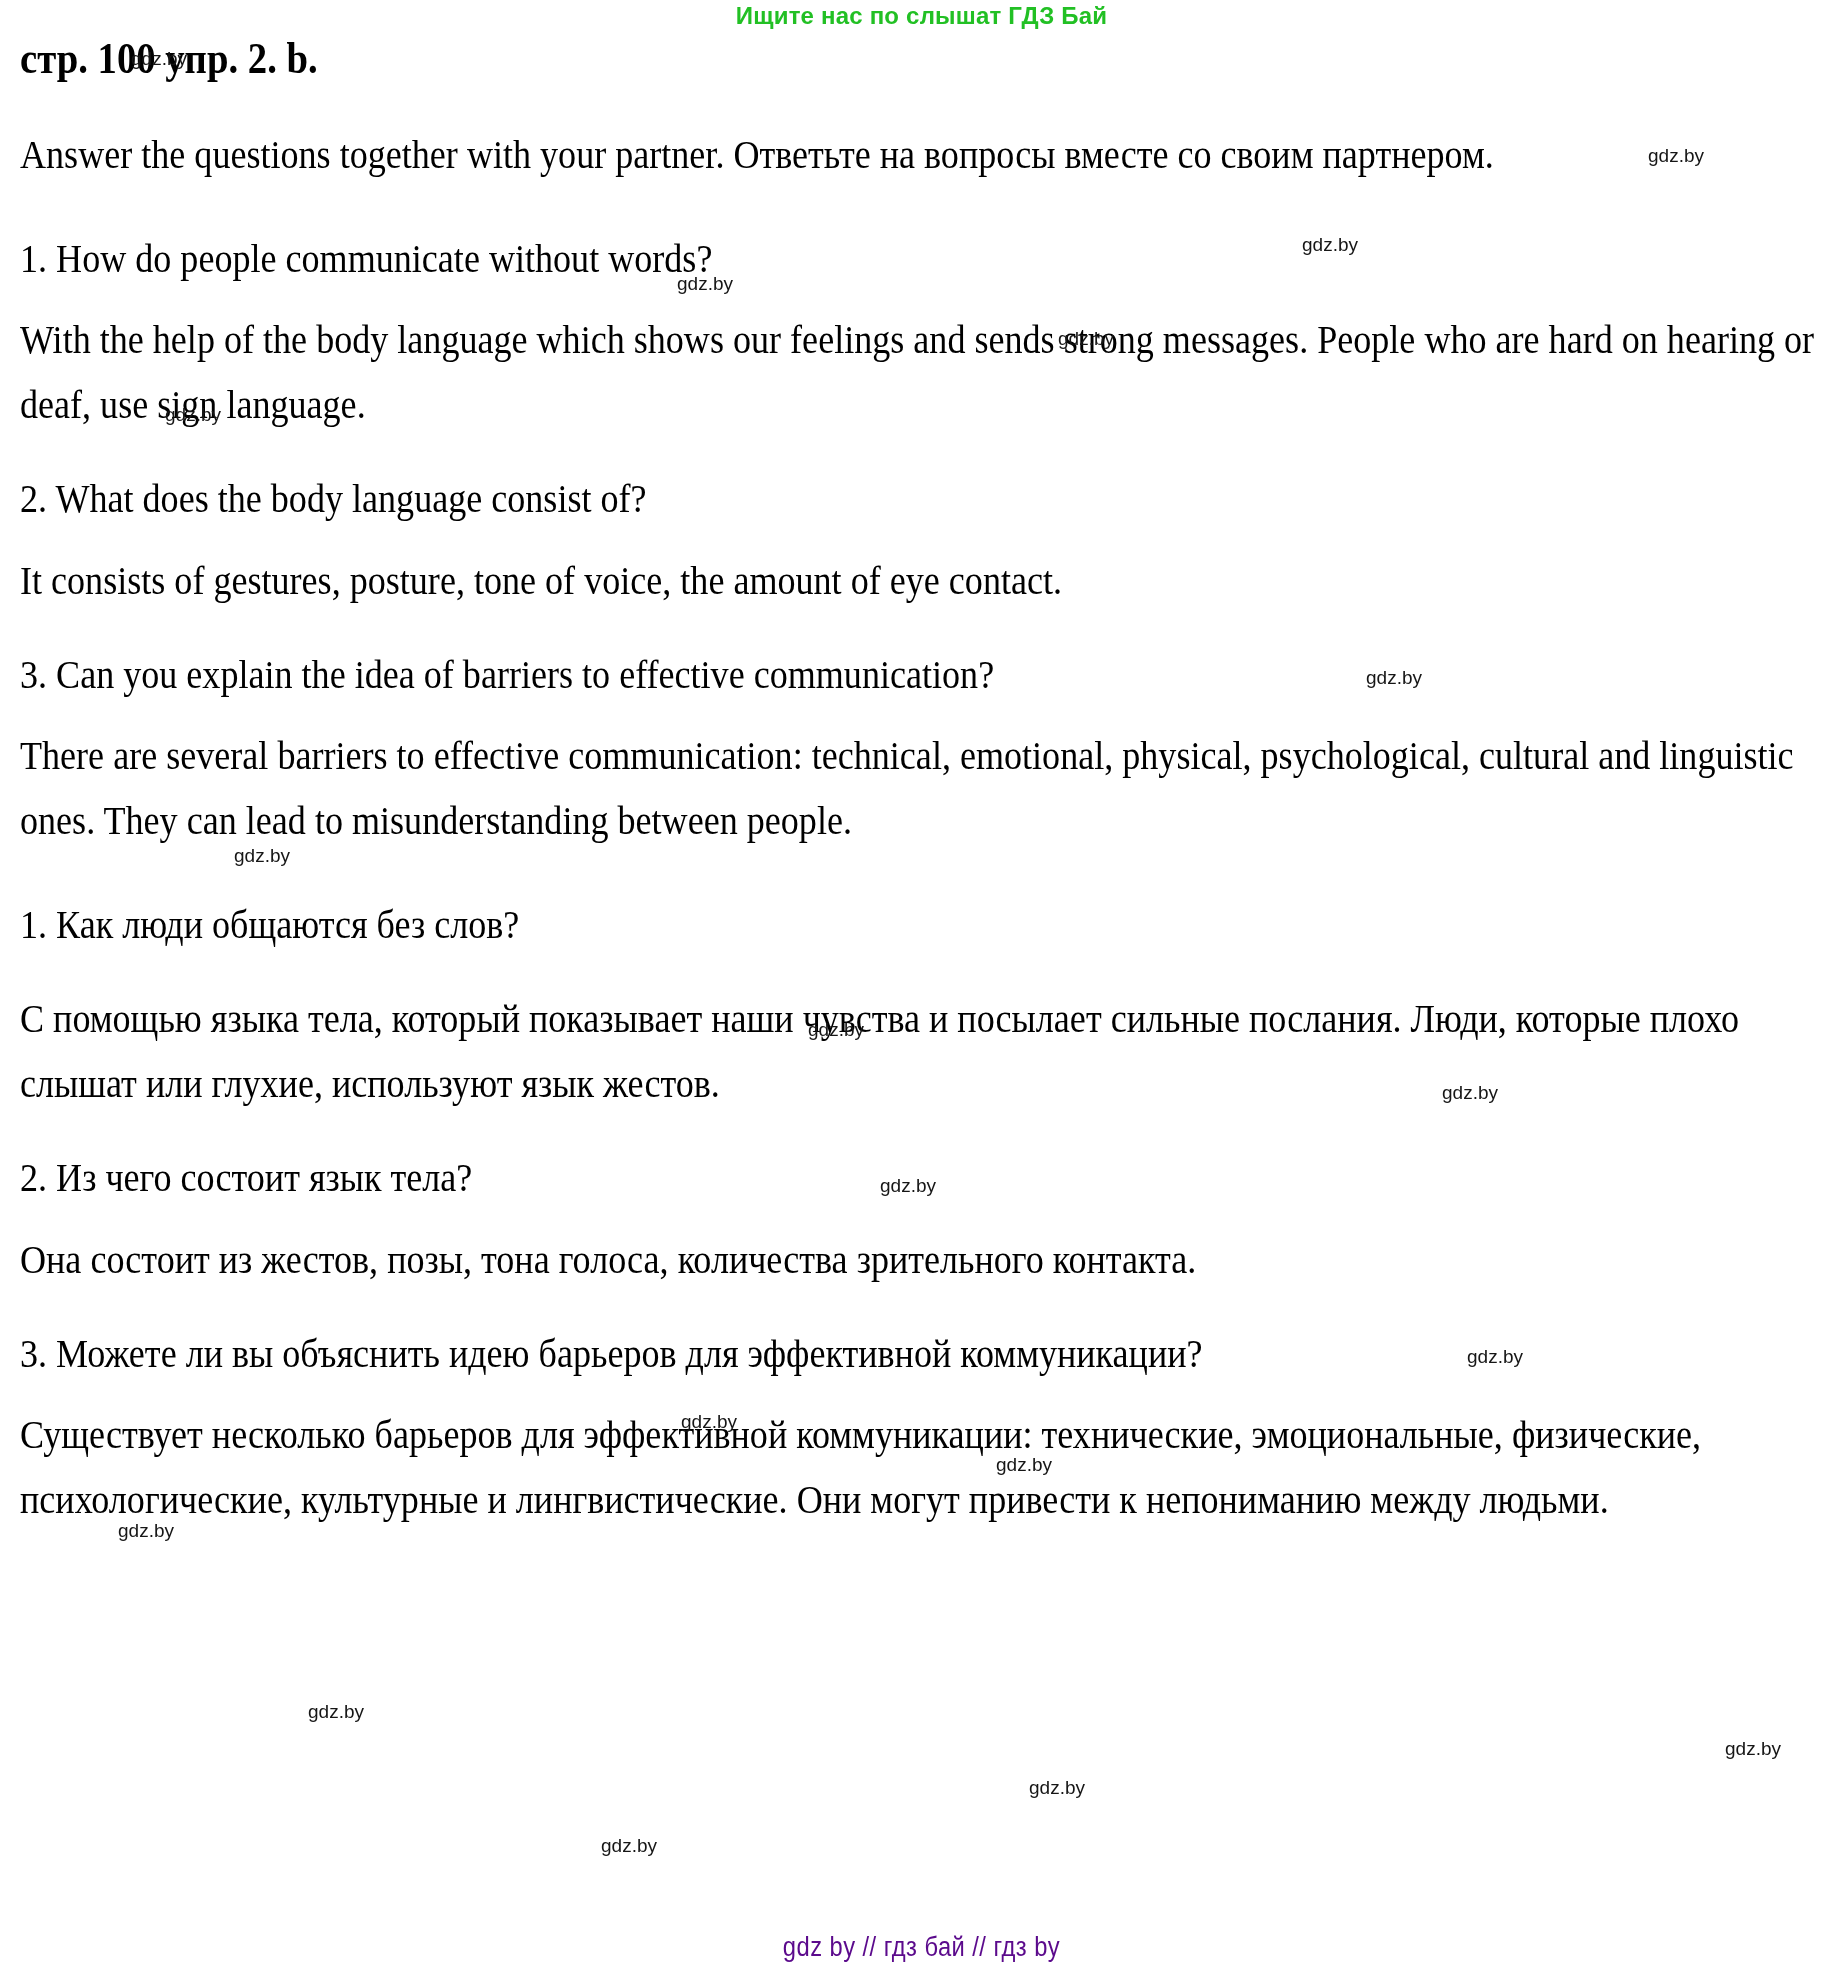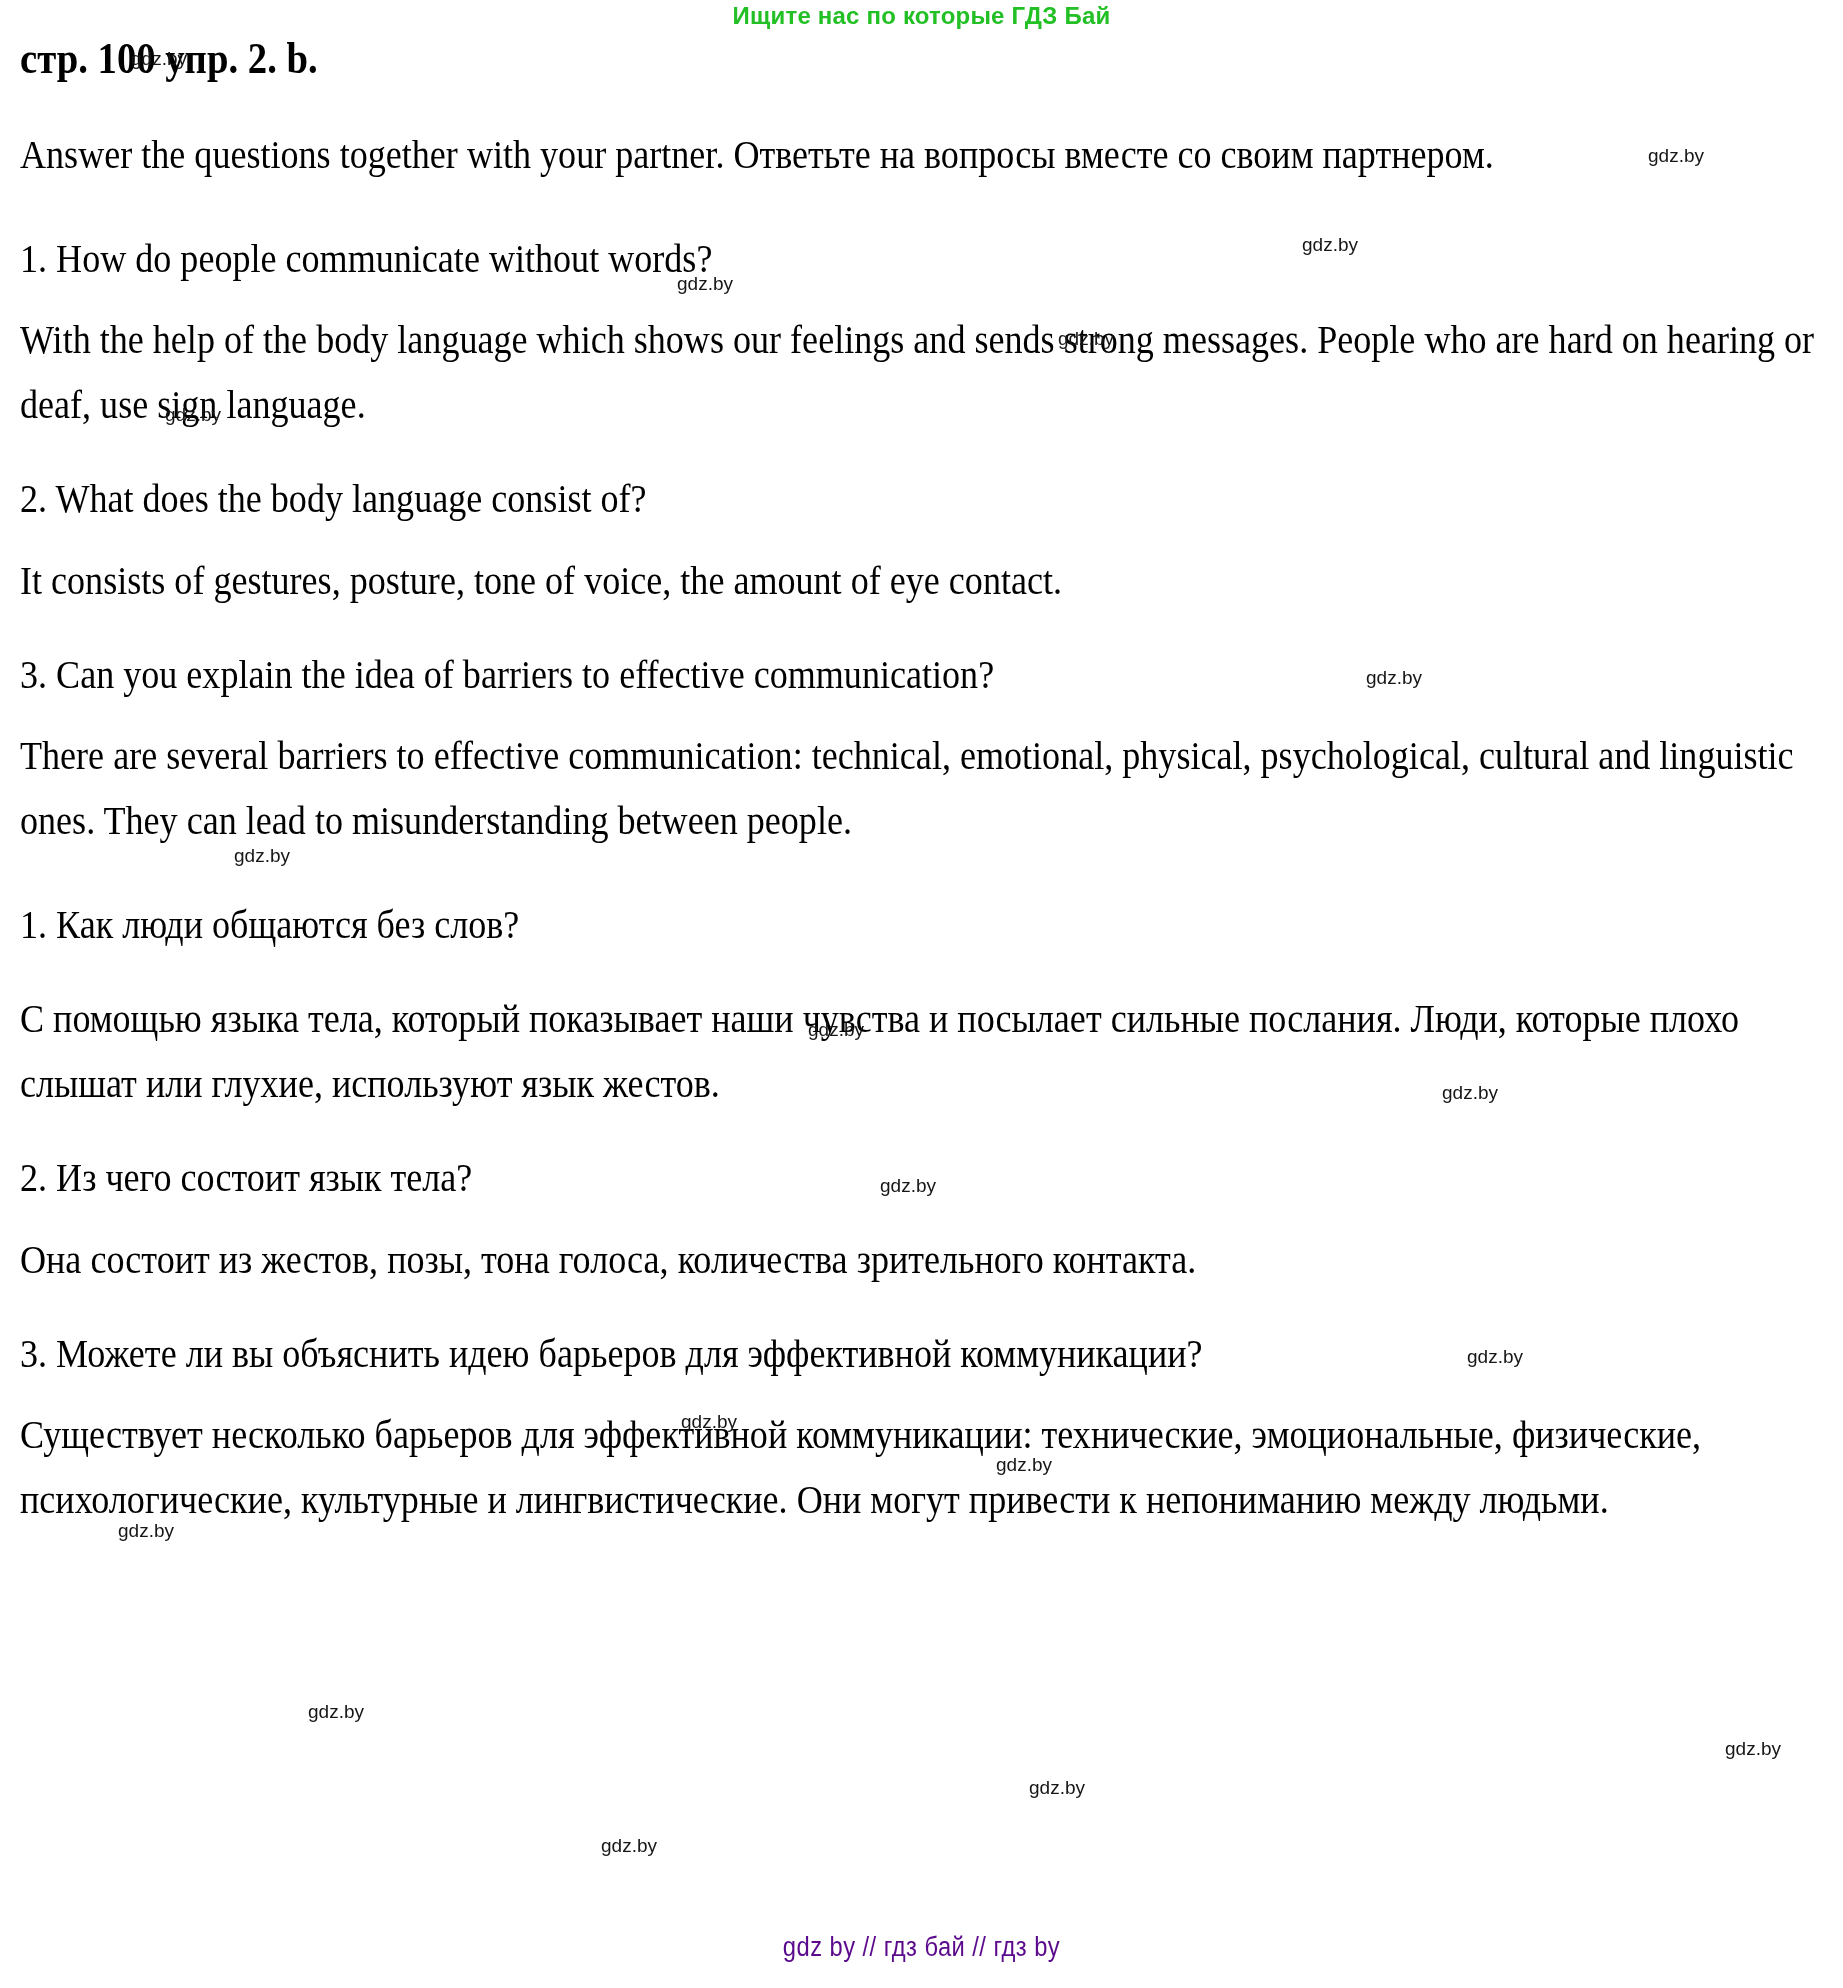--- a/index.html
+++ b/index.html
@@ -94,21 +94,21 @@
     white-space: nowrap;
     pointer-events: none;
     user-select: none;
   }
 </style>
 </head>
 <body>
 
 <div id="page">
 
-  <div class="promo-banner">Ищите нас по которые ГДЗ Бай</div>
+  <div class="promo-banner">Ищите нас по слышат ГДЗ Бай</div>
 
   <div class="content">
 
     <h1 class="exercise-title">стр. 100 упр. 2. b.</h1>
 
     <p class="para">Answer the questions together with your partner. Ответьте на вопросы вместе со своим партнером.</p>
 
     <div class="gap-lg"></div>
 
     <p class="para">1. How do people communicate without words?</p>

